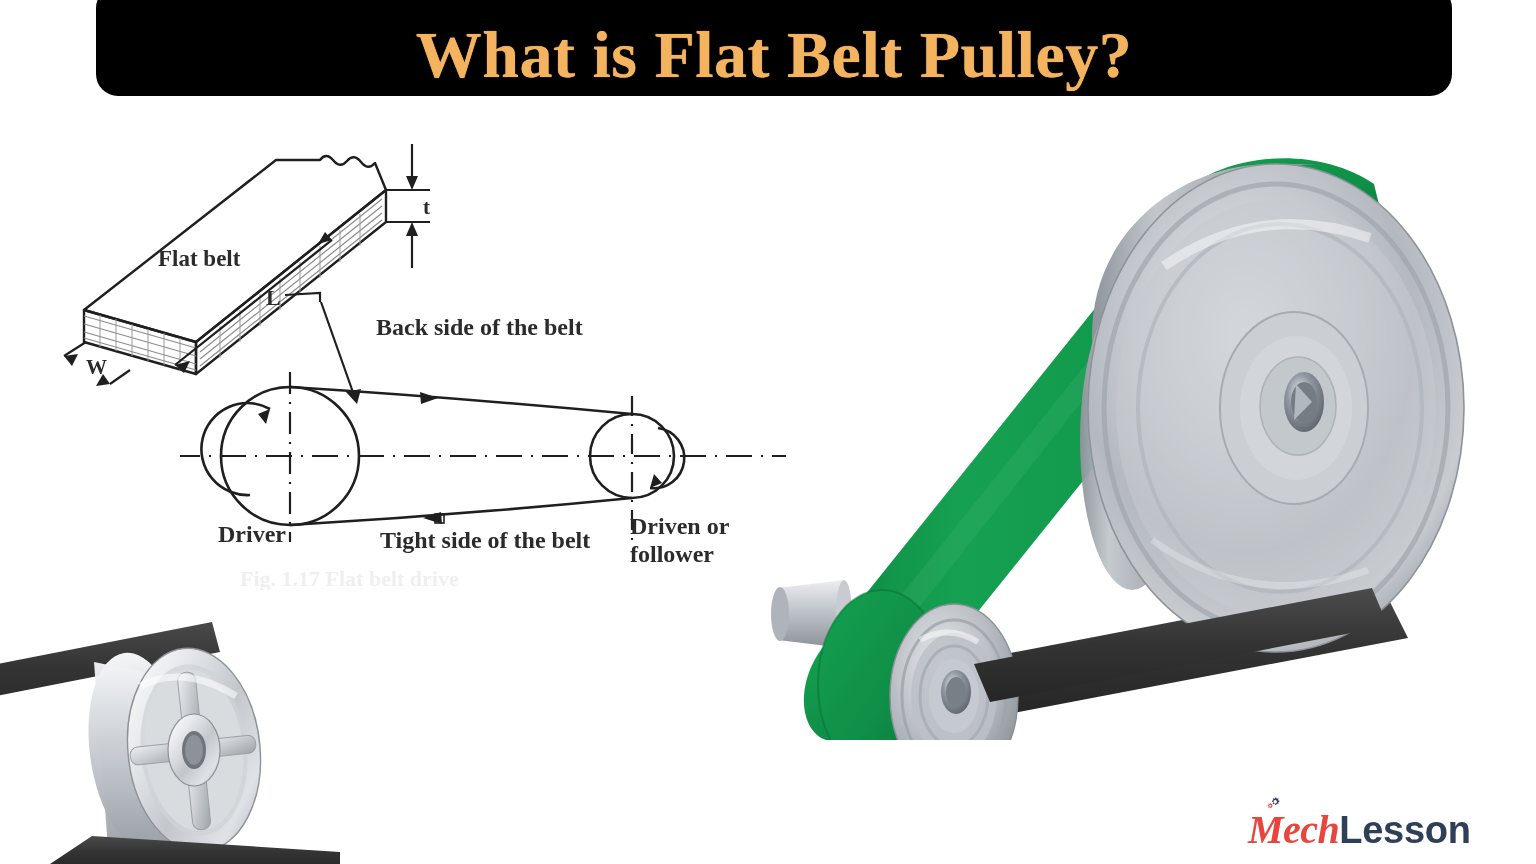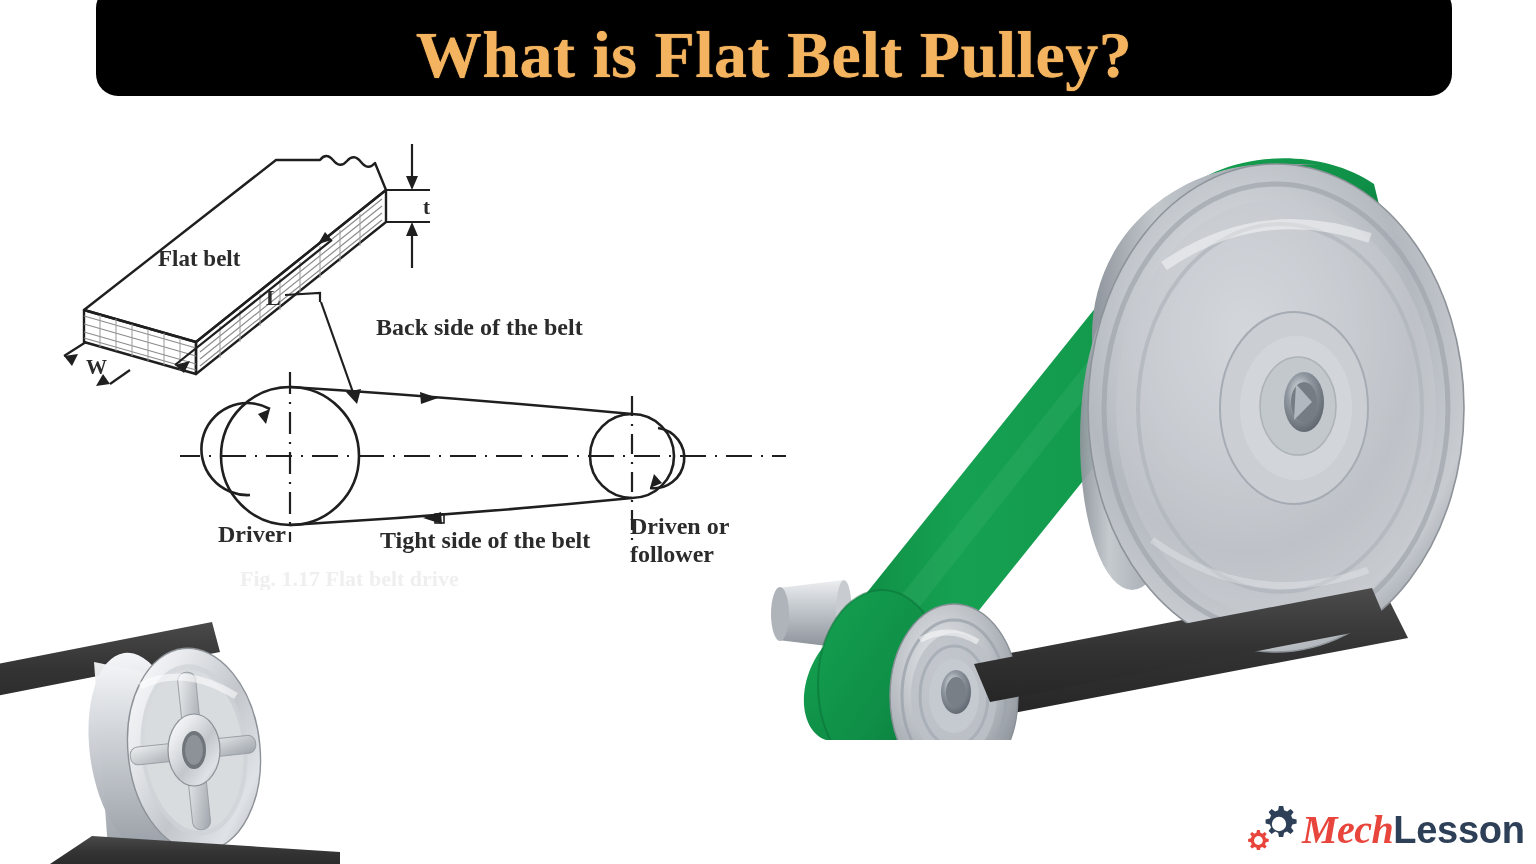--- a/index.html
+++ b/index.html
@@ -42,21 +42,21 @@
   }
   .caption-ghost{
     font-family:"Liberation Serif","DejaVu Serif",serif;
     fill:#efefef;
     font-weight:700;
   }
 
   
   #logo{
     position:absolute;left:1248px;top:796px;
-    display:flex;align-items:flex-end;gap:2px;height:54px;
+    display:flex;align-items:flex-start;gap:2px;height:54px;flex-direction:column;
   }
   #logo-wordmark{
     font-size:0;line-height:1;white-space:nowrap;
   }
   .logo-mech{
     font-family:"Liberation Serif","DejaVu Serif",serif;
     font-style:italic;font-weight:700;font-size:40px;
     color:#E8453C;letter-spacing:-.5px;
   }
   .logo-lesson{

